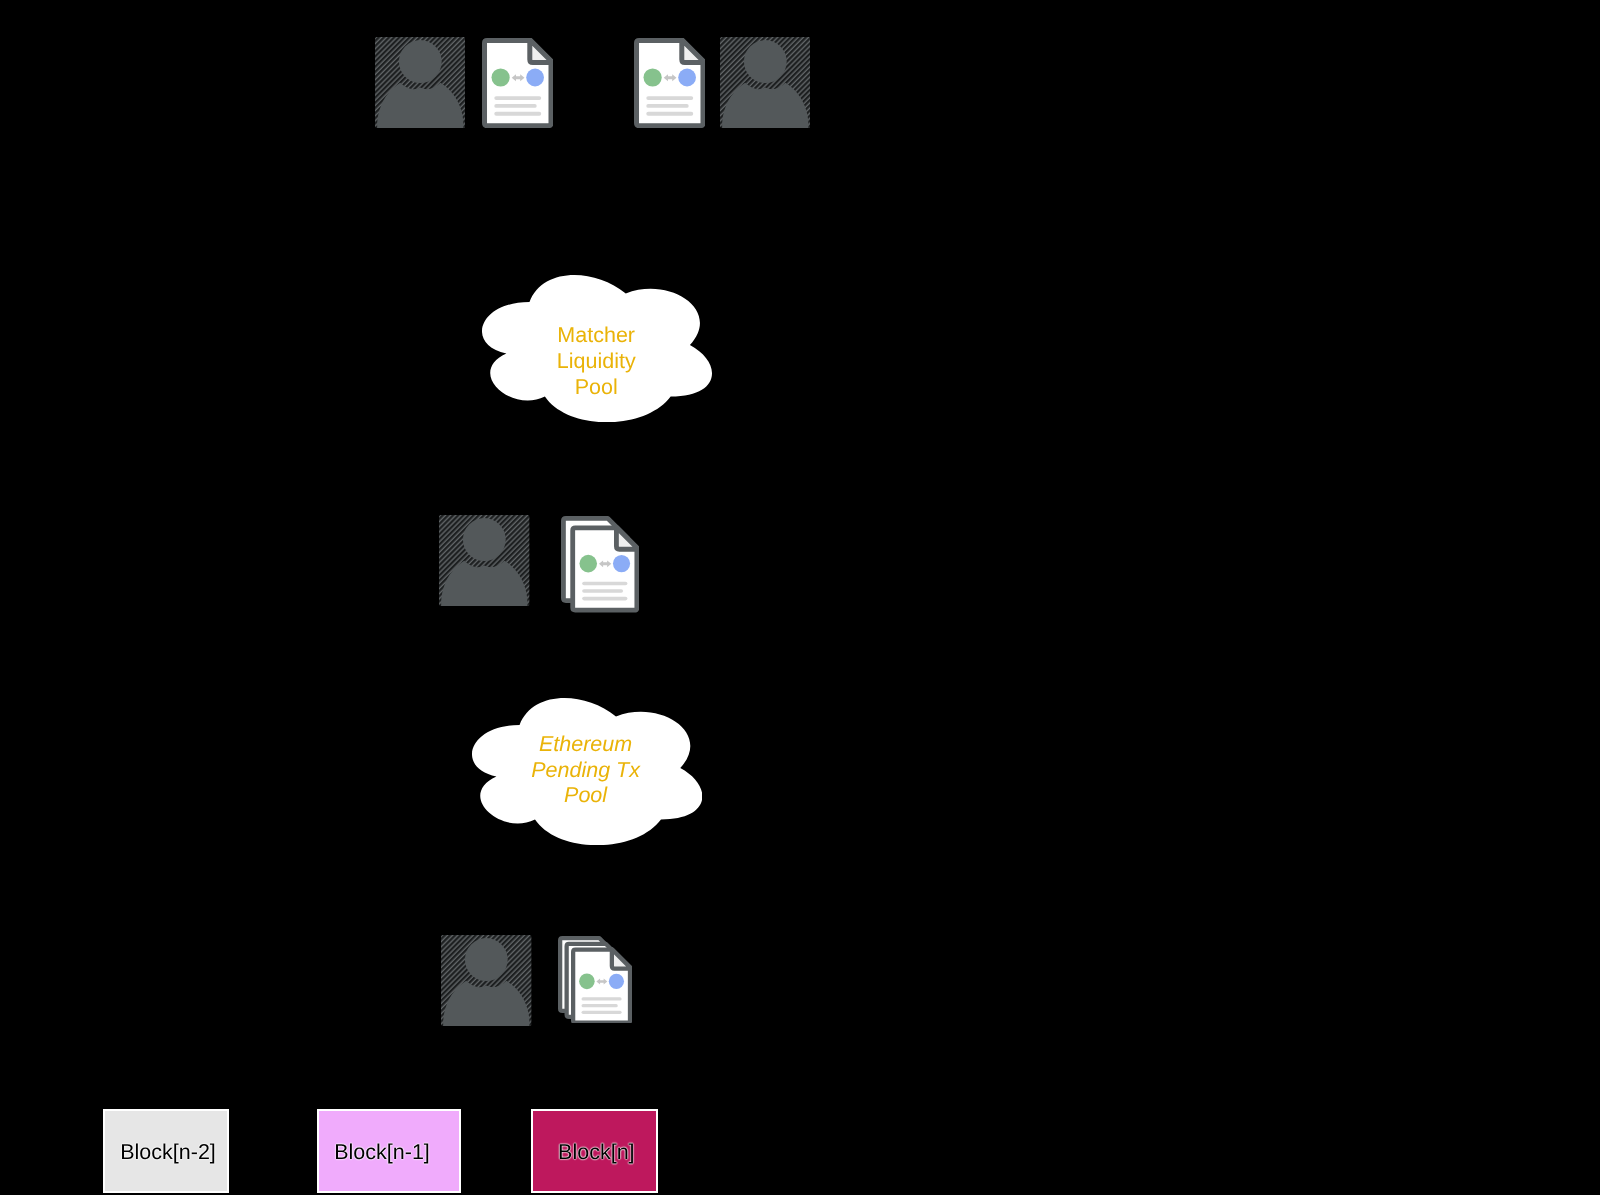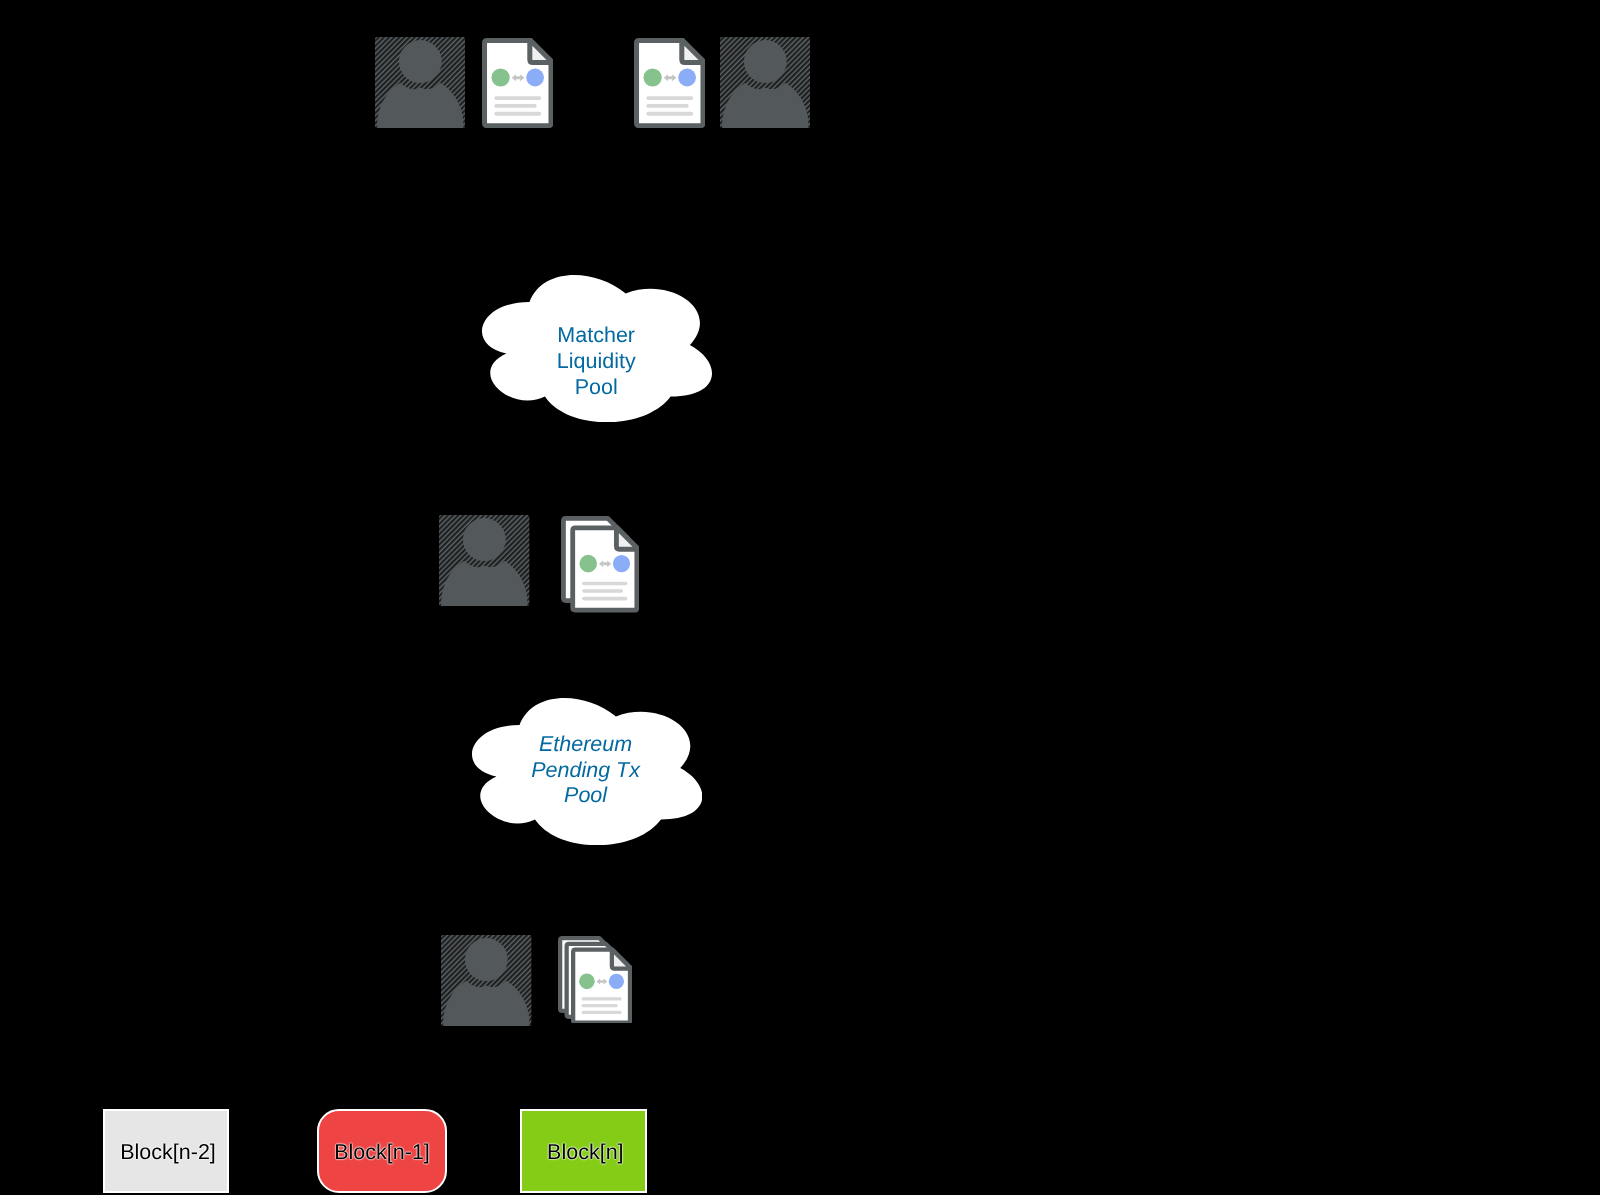--- a/index.html
+++ b/index.html
@@ -3,21 +3,21 @@
 <meta charset="utf-8">
 <title>Diagram</title>
 <style>
   html,body{margin:0;padding:0;background:#000000;}
   body{width:1600px;height:1195px;overflow:hidden;font-family:"Liberation Sans",sans-serif;
        -webkit-font-smoothing:antialiased;text-rendering:geometricPrecision;}
   #stage{position:relative;width:1600px;height:1195px;background:#000000;}
   .abs,.node,.cloud{position:absolute;}
   .cloud-svg{position:absolute;left:0;top:0;display:block;}
   .cloud-label{
-    position:absolute;color:#0369a1;font-size:21.5px;line-height:25.6px;text-align:center;
+    position:absolute;color:#eab308;font-size:21.5px;line-height:25.6px;text-align:center;
     font-family:"Liberation Sans",sans-serif;white-space:pre;
     transform:translateZ(0);
   }
   .block{
     position:absolute;background:#e6e6e6;border:2px solid #ffffff;
     box-sizing:border-box;
   }
   .block span{
     position:absolute;display:block;text-align:center;
     color:#000;font-size:21.5px;line-height:25.6px;font-family:"Liberation Sans",sans-serif;
@@ -200,20 +200,20 @@
           <rect x="12.3" y="58.2" width="46.9" height="3.8" rx="1.9" fill="#d8d8d8"></rect>
           <rect x="12.3" y="66.0" width="42.4" height="3.8" rx="1.9" fill="#d8d8d8"></rect>
           <rect x="12.3" y="73.85" width="46.9" height="3.8" rx="1.9" fill="#d8d8d8"></rect>
         </g>
       </svg>
     </div>
 
   <div class="block" style="left: 102.7px; top: 1108.6px; width: 126.7px; height: 84.1px; background: rgb(230, 230, 230); border-color: rgb(255, 255, 255); color: rgb(0, 0, 0);">
     <span style="left: -136.65px; top: 29.8882px; width: 400px;">Block[n-2]</span>
   </div>
-  <div class="block" style="left: 316.7px; top: 1108.6px; width: 130px; height: 84.1px; background: #ef4444; border-color: rgb(255, 255, 255); color: rgb(0, 0, 0); border-radius: 22px;">
+  <div class="block" style="left: 316.7px; top: 1108.6px; width: 144px; height: 84.1px; background: #f0abfc; border-color: rgb(255, 255, 255); color: rgb(0, 0, 0);">
     <span style="left: -136.65px; top: 29.8882px; width: 400px;">Block[n-1]</span>
   </div>
-  <div class="block" style="left: 520px; top: 1108.6px; width: 126.7px; height: 84.1px; background: #84cc16; border-color: rgb(255, 255, 255); color: rgb(0, 0, 0);">
+  <div class="block" style="left: 531px; top: 1108.6px; width: 126.7px; height: 84.1px; background: #be185d; border-color: rgb(255, 255, 255); color: rgb(0, 0, 0);">
     <span style="left: -136.65px; top: 29.8882px; width: 400px;">Block[n]</span>
   </div>
 
 </div>
 
 </body></html>

